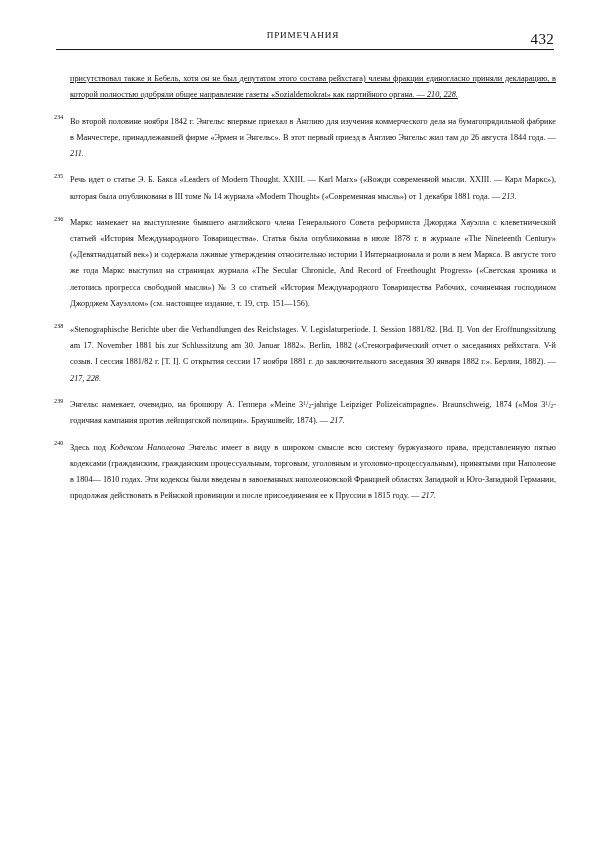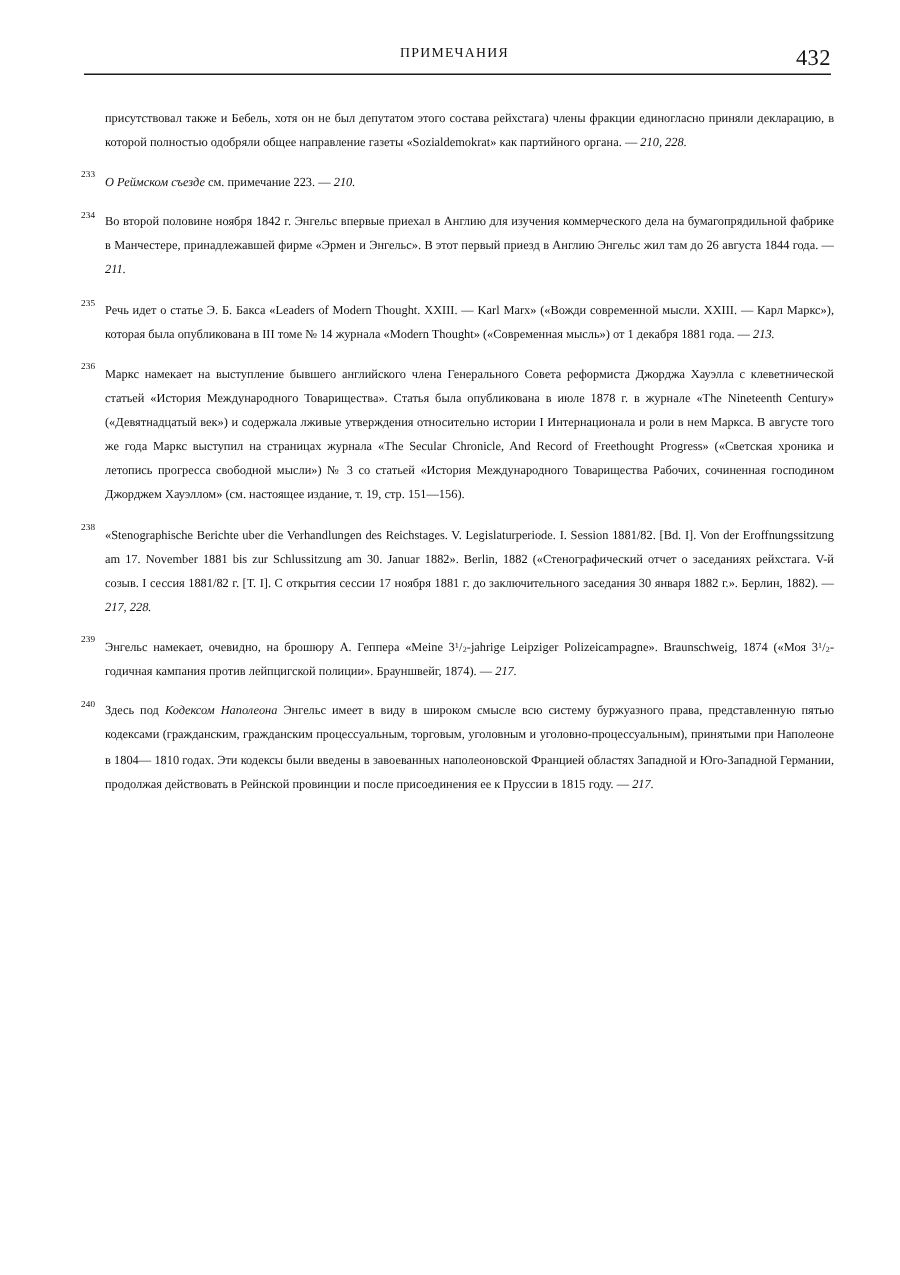--- a/index.html
+++ b/index.html
@@ -88,20 +88,21 @@
     text-indent: 20px;
     margin-top: 0;
   }
   
   .note > .note-body > p:first-child {
     text-indent: 0;
   }
   
   .note.no-marker {
     padding-left: 16px;
+    text-decoration: underline;
   }
 
   i, .it { font-style: italic; }
 
   
   .frac {
     font-size: 0.99em;
     white-space: nowrap;
   }
   .frac sup {
@@ -128,26 +129,20 @@
   <hr class="head-rule">
 
   <div class="body">
 
     <div class="note no-marker">
       <div class="note-body">
         <p><span>присутствовал также и Бебель, хотя он не был депутатом этого состава рейхстага) члены фракции единогласно приняли декларацию, в которой полностью одобряли общее направление газеты «Sozialdemokrat» как партийного органа. — </span><i>210, 228.</i></p>
       </div>
     </div>
 
-    <div class="note">
-      <span class="note-marker">233</span>
-      <div class="note-body">
-        <p><i>О Реймском съезде</i><span> см. примечание 223. — </span><i>210.</i></p>
-      </div>
-    </div>
 
     <div class="note">
       <span class="note-marker">234</span>
       <div class="note-body">
         <p><span>Во второй половине ноября 1842 г. Энгельс впервые приехал в Англию для изучения коммерческого дела на бумагопрядильной фабрике в Манчестере, принадлежавшей фирме «Эрмен и Энгельс». В этот первый приезд в Англию Энгельс жил там до 26 августа 1844 года. — </span><i>211.</i></p>
       </div>
     </div>
 
     <div class="note">
       <span class="note-marker">235</span>

